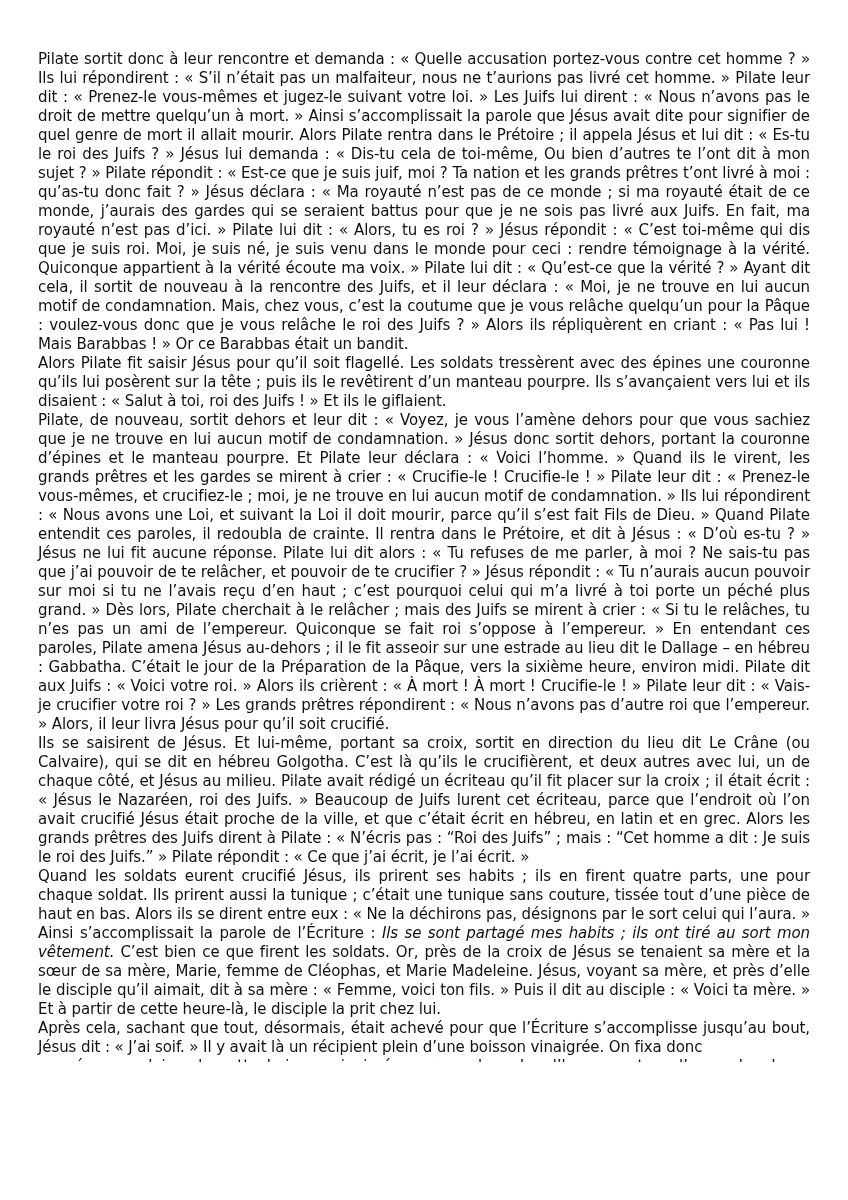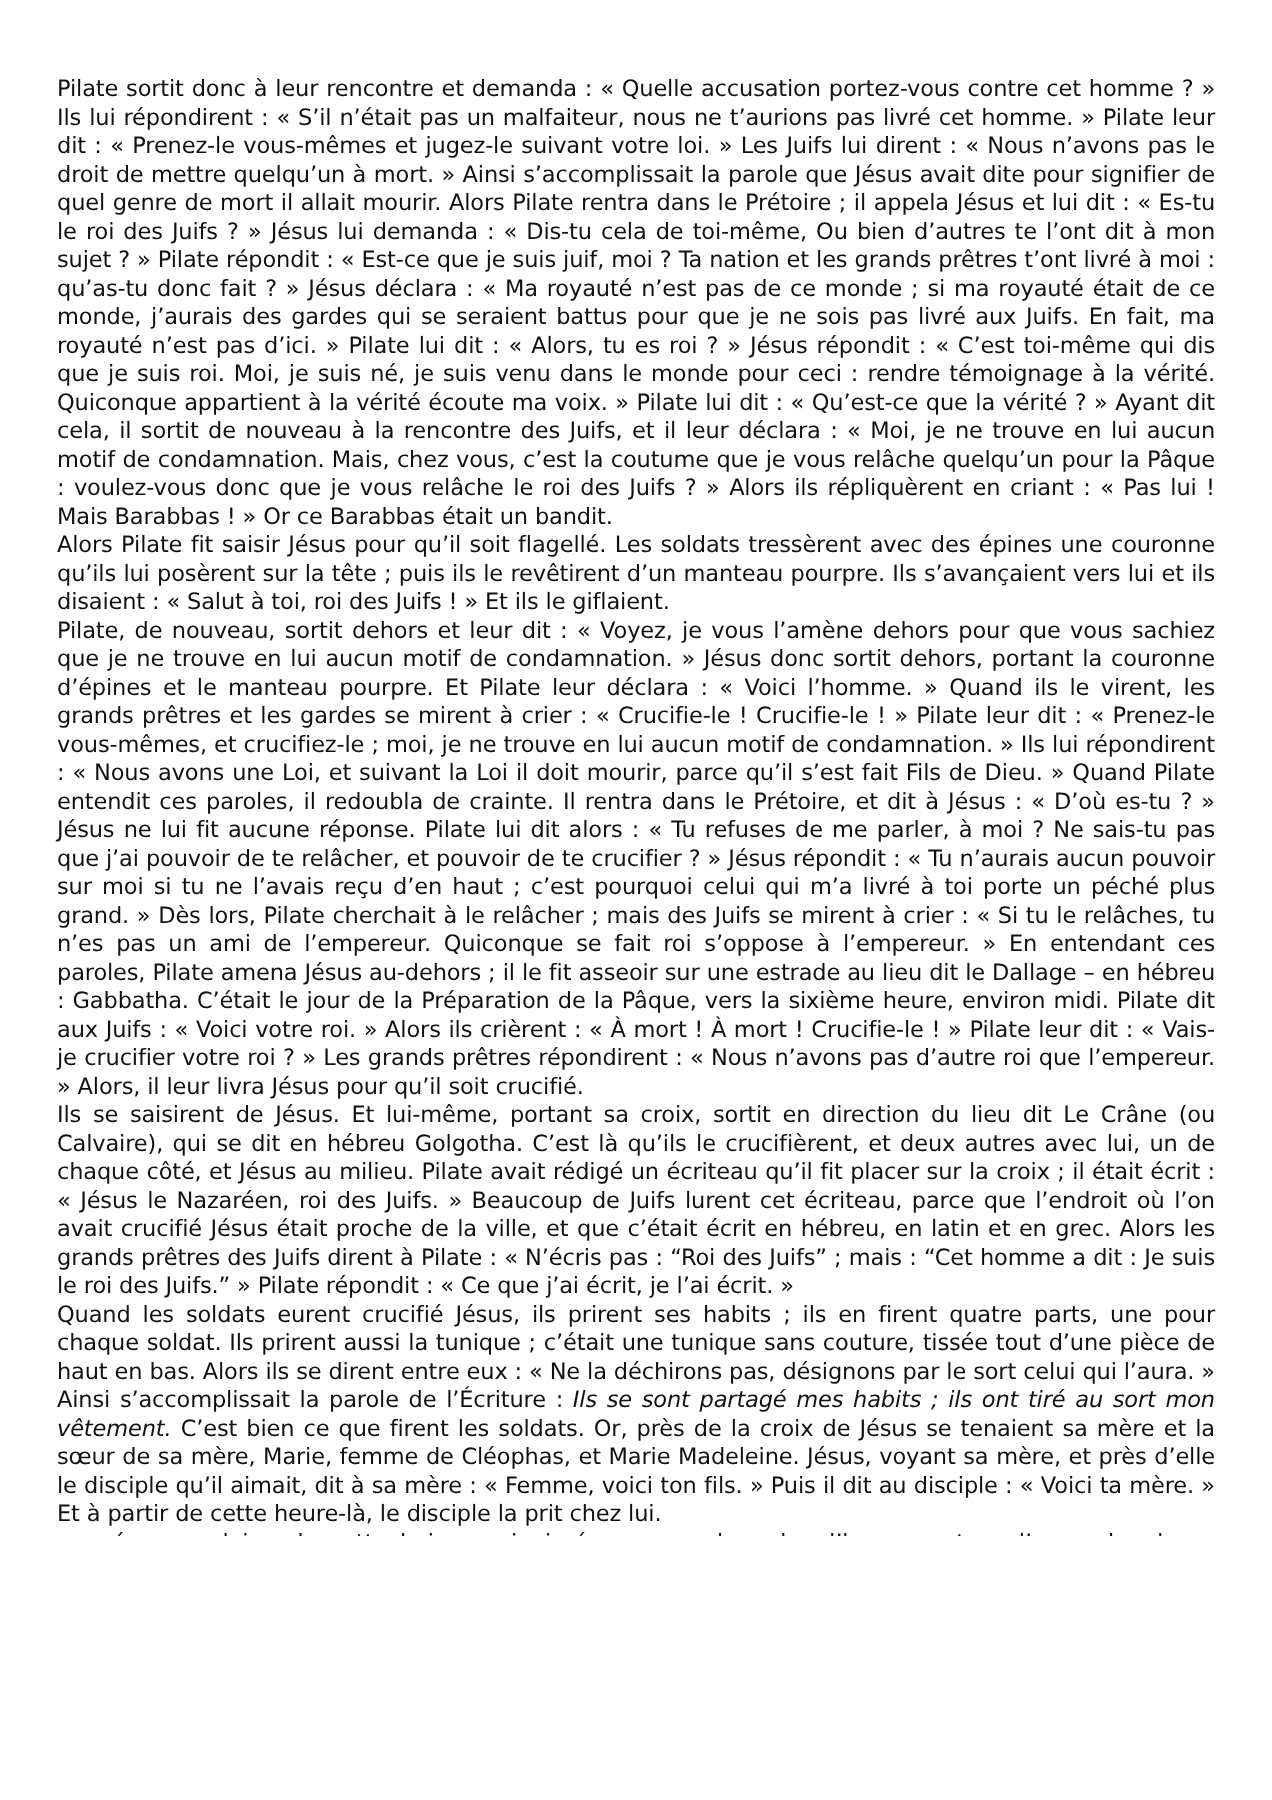--- a/index.html
+++ b/index.html
@@ -44,15 +44,16 @@
 </head>
 <body>
 
 <div class="page">
   <div class="text-block">
     <p>Pilate sortit donc à leur rencontre et demanda : « Quelle accusation portez-vous contre cet homme ? » Ils lui répondirent : « S’il n’était pas un malfaiteur, nous ne t’aurions pas livré cet homme. » Pilate leur dit : « Prenez-le vous-mêmes et jugez-le suivant votre loi. » Les Juifs lui dirent : « Nous n’avons pas le droit de mettre quelqu’un à mort. » Ainsi s’accomplissait la parole que Jésus avait dite pour signifier de quel genre de mort il allait mourir. Alors Pilate rentra dans le Prétoire ; il appela Jésus et lui dit : « Es-tu le roi des Juifs ? » Jésus lui demanda : « Dis-tu cela de toi-même, Ou bien d’autres te l’ont dit à mon sujet ? » Pilate répondit : « Est-ce que je suis juif, moi ? Ta nation et les grands prêtres t’ont livré à moi : qu’as-tu donc fait ? » Jésus déclara : « Ma royauté n’est pas de ce monde ; si ma royauté était de ce monde, j’aurais des gardes qui se seraient battus pour que je ne sois pas livré aux Juifs. En fait, ma royauté n’est pas d’ici. » Pilate lui dit : « Alors, tu es roi ? » Jésus répondit : « C’est toi-même qui dis que je suis roi. Moi, je suis né, je suis venu dans le monde pour ceci : rendre témoignage à la vérité. Quiconque appartient à la vérité écoute ma voix. » Pilate lui dit : « Qu’est-ce que la vérité ? » Ayant dit cela, il sortit de nouveau à la rencontre des Juifs, et il leur déclara : « Moi, je ne trouve en lui aucun motif de condamnation. Mais, chez vous, c’est la coutume que je vous relâche quelqu’un pour la Pâque : voulez-vous donc que je vous relâche le roi des Juifs ? » Alors ils répliquèrent en criant : « Pas lui ! Mais Barabbas ! » Or ce Barabbas était un bandit.</p>
     <p>Alors Pilate fit saisir Jésus pour qu’il soit flagellé. Les soldats tressèrent avec des épines une couronne qu’ils lui posèrent sur la tête ; puis ils le revêtirent d’un manteau pourpre. Ils s’avançaient vers lui et ils disaient : « Salut à toi, roi des Juifs ! » Et ils le giflaient.</p>
     <p>Pilate, de nouveau, sortit dehors et leur dit : « Voyez, je vous l’amène dehors pour que vous sachiez que je ne trouve en lui aucun motif de condamnation. » Jésus donc sortit dehors, portant la couronne d’épines et le manteau pourpre. Et Pilate leur déclara : « Voici l’homme. » Quand ils le virent, les grands prêtres et les gardes se mirent à crier : « Crucifie-le ! Crucifie-le ! » Pilate leur dit : « Prenez-le vous-mêmes, et crucifiez-le ; moi, je ne trouve en lui aucun motif de condamnation. » Ils lui répondirent : « Nous avons une Loi, et suivant la Loi il doit mourir, parce qu’il s’est fait Fils de Dieu. » Quand Pilate entendit ces paroles, il redoubla de crainte. Il rentra dans le Prétoire, et dit à Jésus : « D’où es-tu ? » Jésus ne lui fit aucune réponse. Pilate lui dit alors : « Tu refuses de me parler, à moi ? Ne sais-tu pas que j’ai pouvoir de te relâcher, et pouvoir de te crucifier ? » Jésus répondit : « Tu n’aurais aucun pouvoir sur moi si tu ne l’avais reçu d’en haut ; c’est pourquoi celui qui m’a livré à toi porte un péché plus grand. » Dès lors, Pilate cherchait à le relâcher ; mais des Juifs se mirent à crier : « Si tu le relâches, tu n’es pas un ami de l’empereur. Quiconque se fait roi s’oppose à l’empereur. » En entendant ces paroles, Pilate amena Jésus au-dehors ; il le fit asseoir sur une estrade au lieu dit le Dallage – en hébreu : Gabbatha. C’était le jour de la Préparation de la Pâque, vers la sixième heure, environ midi. Pilate dit aux Juifs : « Voici votre roi. » Alors ils crièrent : « À mort ! À mort ! Crucifie-le ! » Pilate leur dit : « Vais-je crucifier votre roi ? » Les grands prêtres répondirent : « Nous n’avons pas d’autre roi que l’empereur. » Alors, il leur livra Jésus pour qu’il soit crucifié.</p>
     <p>Ils se saisirent de Jésus. Et lui-même, portant sa croix, sortit en direction du lieu dit Le Crâne (ou Calvaire), qui se dit en hébreu Golgotha. C’est là qu’ils le crucifièrent, et deux autres avec lui, un de chaque côté, et Jésus au milieu. Pilate avait rédigé un écriteau qu’il fit placer sur la croix ; il était écrit : « Jésus le Nazaréen, roi des Juifs. » Beaucoup de Juifs lurent cet écriteau, parce que l’endroit où l’on avait crucifié Jésus était proche de la ville, et que c’était écrit en hébreu, en latin et en grec. Alors les grands prêtres des Juifs dirent à Pilate : « N’écris pas : “Roi des Juifs” ; mais : “Cet homme a dit : Je suis le roi des Juifs.” » Pilate répondit : « Ce que j’ai écrit, je l’ai écrit. »</p>
     <p><span>Quand les soldats eurent crucifié Jésus, ils prirent ses habits ; ils en firent quatre parts, une pour chaque soldat. Ils prirent aussi la tunique ; c’était une tunique sans couture, tissée tout d’une pièce de haut en bas. Alors ils se dirent entre eux : « Ne la déchirons pas, désignons par le sort celui qui l’aura. » Ainsi s’accomplissait la parole de l’Écriture : </span><em>Ils se sont partagé mes habits ; ils ont tiré au sort mon vêtement.</em><span> C’est bien ce que firent les soldats. Or, près de la croix de Jésus se tenaient sa mère et la sœur de sa mère, Marie, femme de Cléophas, et Marie Madeleine. Jésus, voyant sa mère, et près d’elle le disciple qu’il aimait, dit à sa mère : « Femme, voici ton fils. » Puis il dit au disciple : « Voici ta mère. » Et à partir de cette heure-là, le disciple la prit chez lui.</span></p>
+    <p>Après cela, sachant que tout, désormais, était achevé pour que l’Écriture s’accomplisse jusqu’au bout, Jésus dit : « J’ai soif. » Il y avait là un récipient plein d’une boisson vinaigrée. On fixa donc</p>
     <div class="clipped-line">une éponge pleine de cette boisson vinaigrée sur une branche d’hysope, et on l’approcha de sa bouche.</div>
   </div>
 </div>
 
 </body></html>

